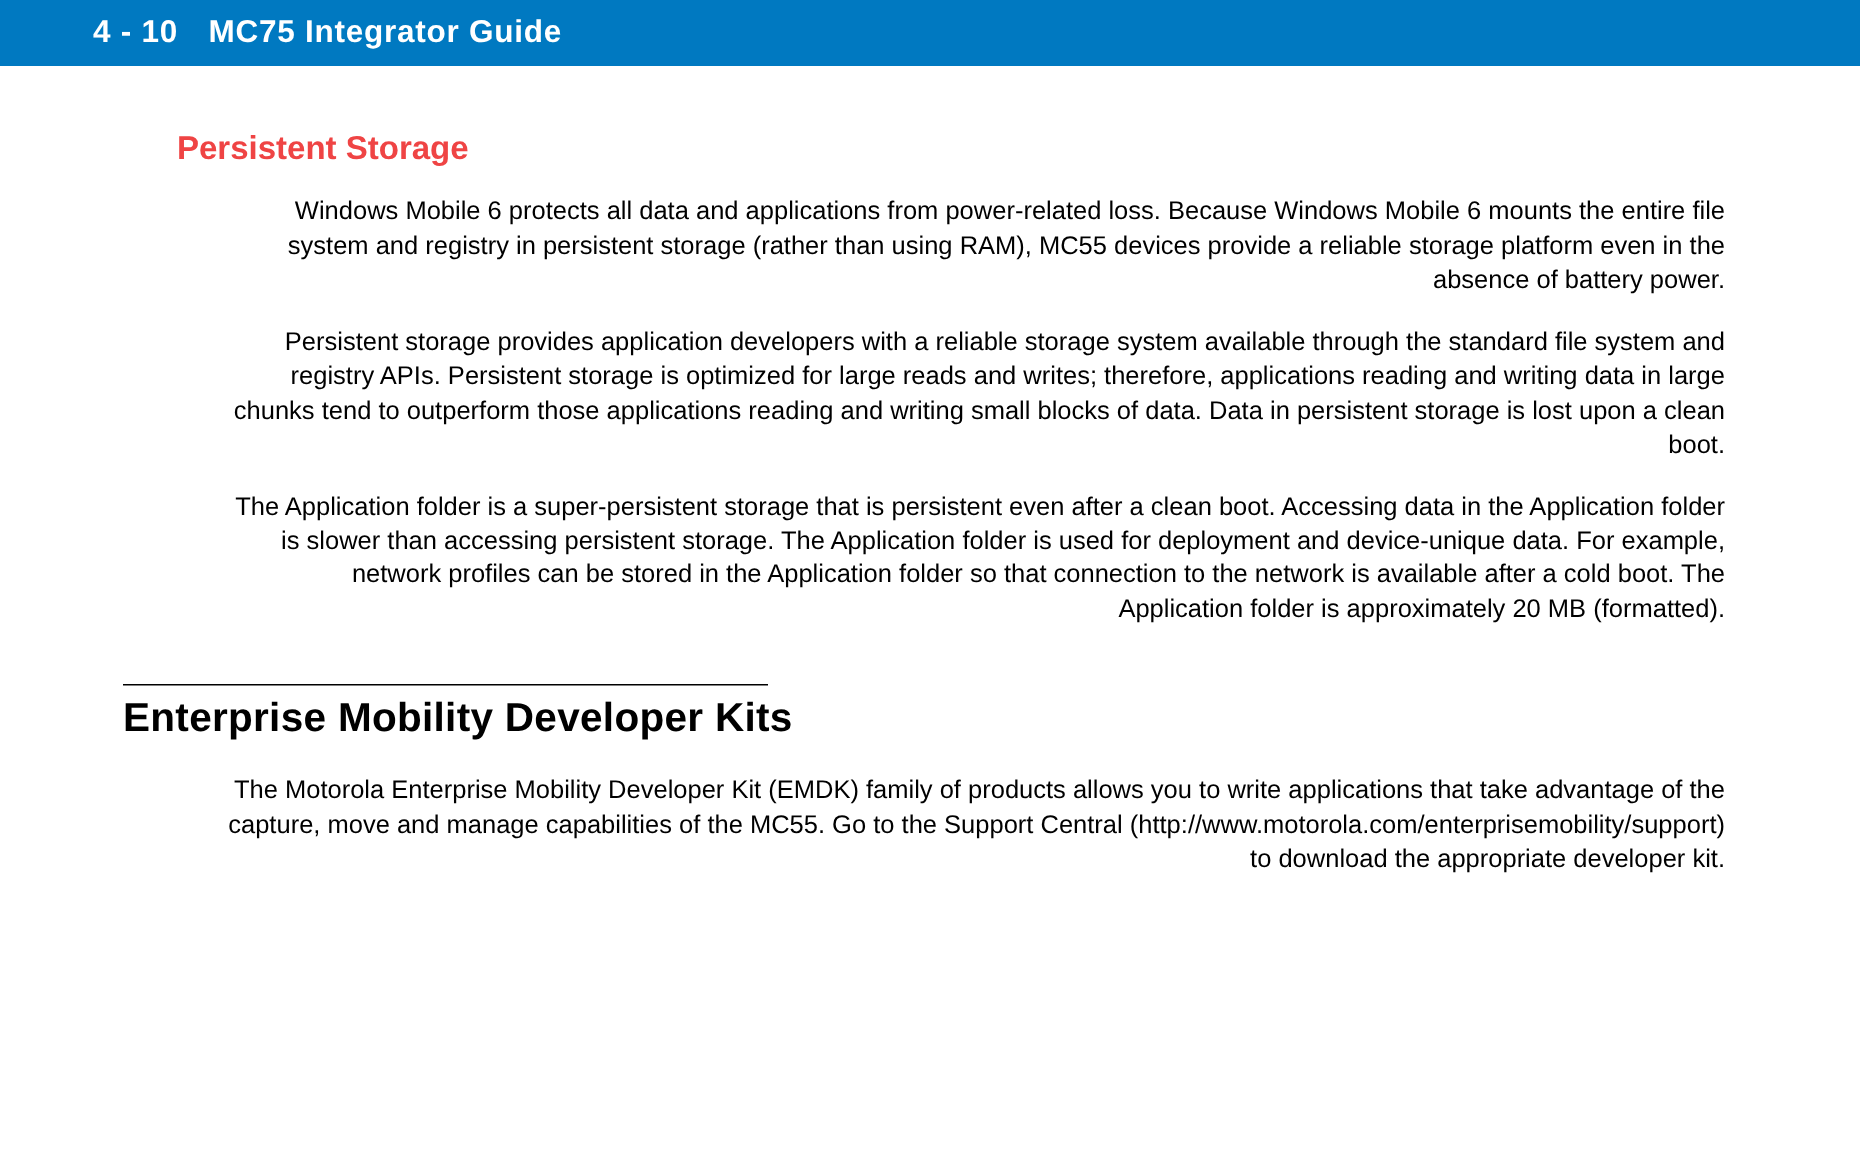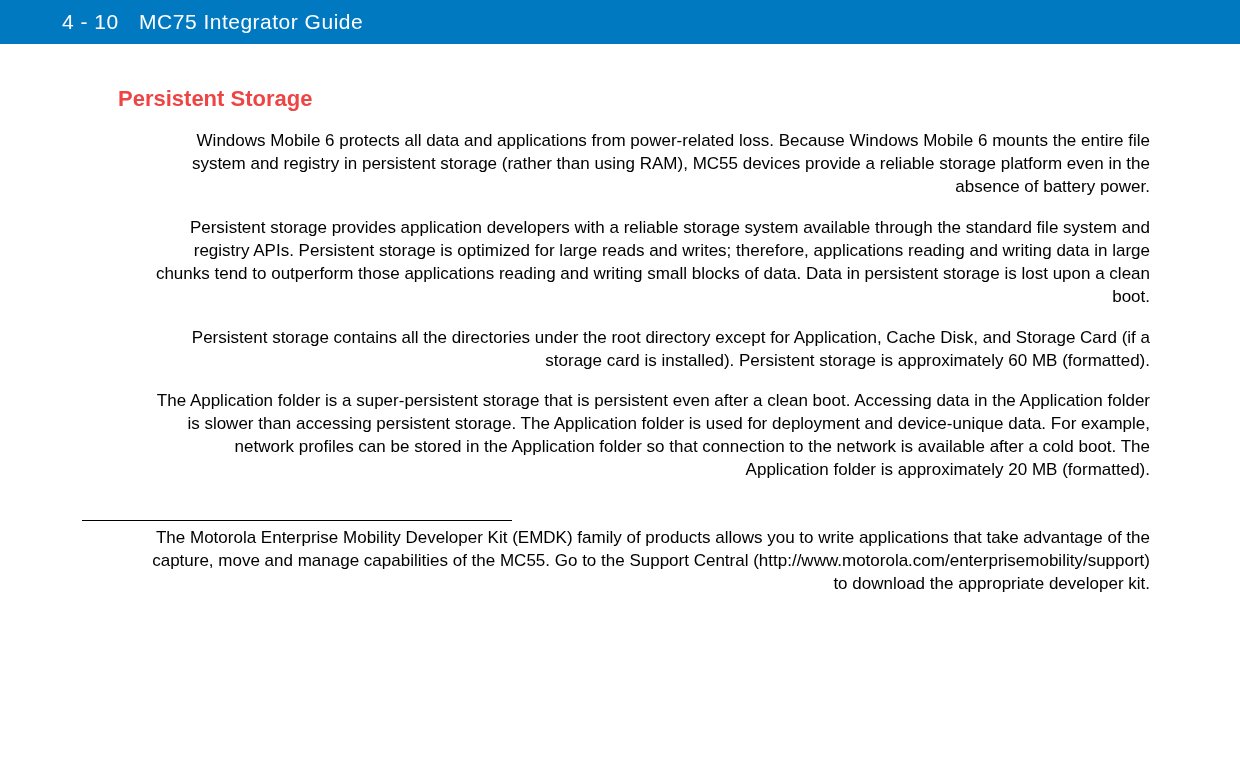--- a/index.html
+++ b/index.html
@@ -11,21 +11,21 @@
       color: #000;
     }
     .header-bar {
       background: #0079c1;
       color: #fff;
       padding: 10px 20px 10px 62px;
       font-family: "Arial Narrow", Arial, sans-serif;
       font-stretch: condensed;
       font-size: 21px;
       letter-spacing: 0.5px;
-      font-weight: 400;
+      font-weight: 700;
     }
     .header-bar .page-num { margin-right: 14px; }
     .content {
       padding: 0 90px 0 118px;
     }
     .section-h2 {
       font-family: "Arial Narrow", Arial, sans-serif;
       font-stretch: condensed;
       font-weight: 700;
       font-size: 22px;
@@ -67,20 +67,20 @@
 <div class="header-bar">
   <span class="page-num">4 - 10</span>
   <span>MC75 Integrator Guide</span>
 </div>
 
 <div class="content">
 
   <h2 class="section-h2">Persistent Storage</h2>
   <p class="para">Windows Mobile 6 protects all data and applications from power-related loss. Because Windows Mobile 6 mounts the entire file system and registry in persistent storage (rather than using RAM), MC55 devices provide a reliable storage platform even in the absence of battery power.</p>
   <p class="para">Persistent storage provides application developers with a reliable storage system available through the standard file system and registry APIs. Persistent storage is optimized for large reads and writes; therefore, applications reading and writing data in large chunks tend to outperform those applications reading and writing small blocks of data. Data in persistent storage is lost upon a clean boot.</p>
-  <p class="para">Persistent storage contains all the directories under the root directory except for Application, Cache Disk, and Storage Card (if a storage card is installed). Persistent storage is approximately 60 MB (formatted).</p>
 
   <p class="para">The Application folder is a super-persistent storage that is persistent even after a clean boot. Accessing data in the Application folder is slower than accessing persistent storage. The Application folder is used for deployment and device-unique data. For example, network profiles can be stored in the Application folder so that connection to the network is available after a cold boot. The Application folder is approximately 20 MB (formatted).</p>
 
   <hr class="section-divider">
+  <h1 class="section-h1">Enterprise Mobility Developer Kits</h1>
   <p class="para">The Motorola Enterprise Mobility Developer Kit (EMDK) family of products allows you to write applications that take advantage of the capture, move and manage capabilities of the MC55. Go to the Support Central (http://www.motorola.com/enterprisemobility/support) to download the appropriate developer kit.</p>
 
 </div>
 
 </body></html>

